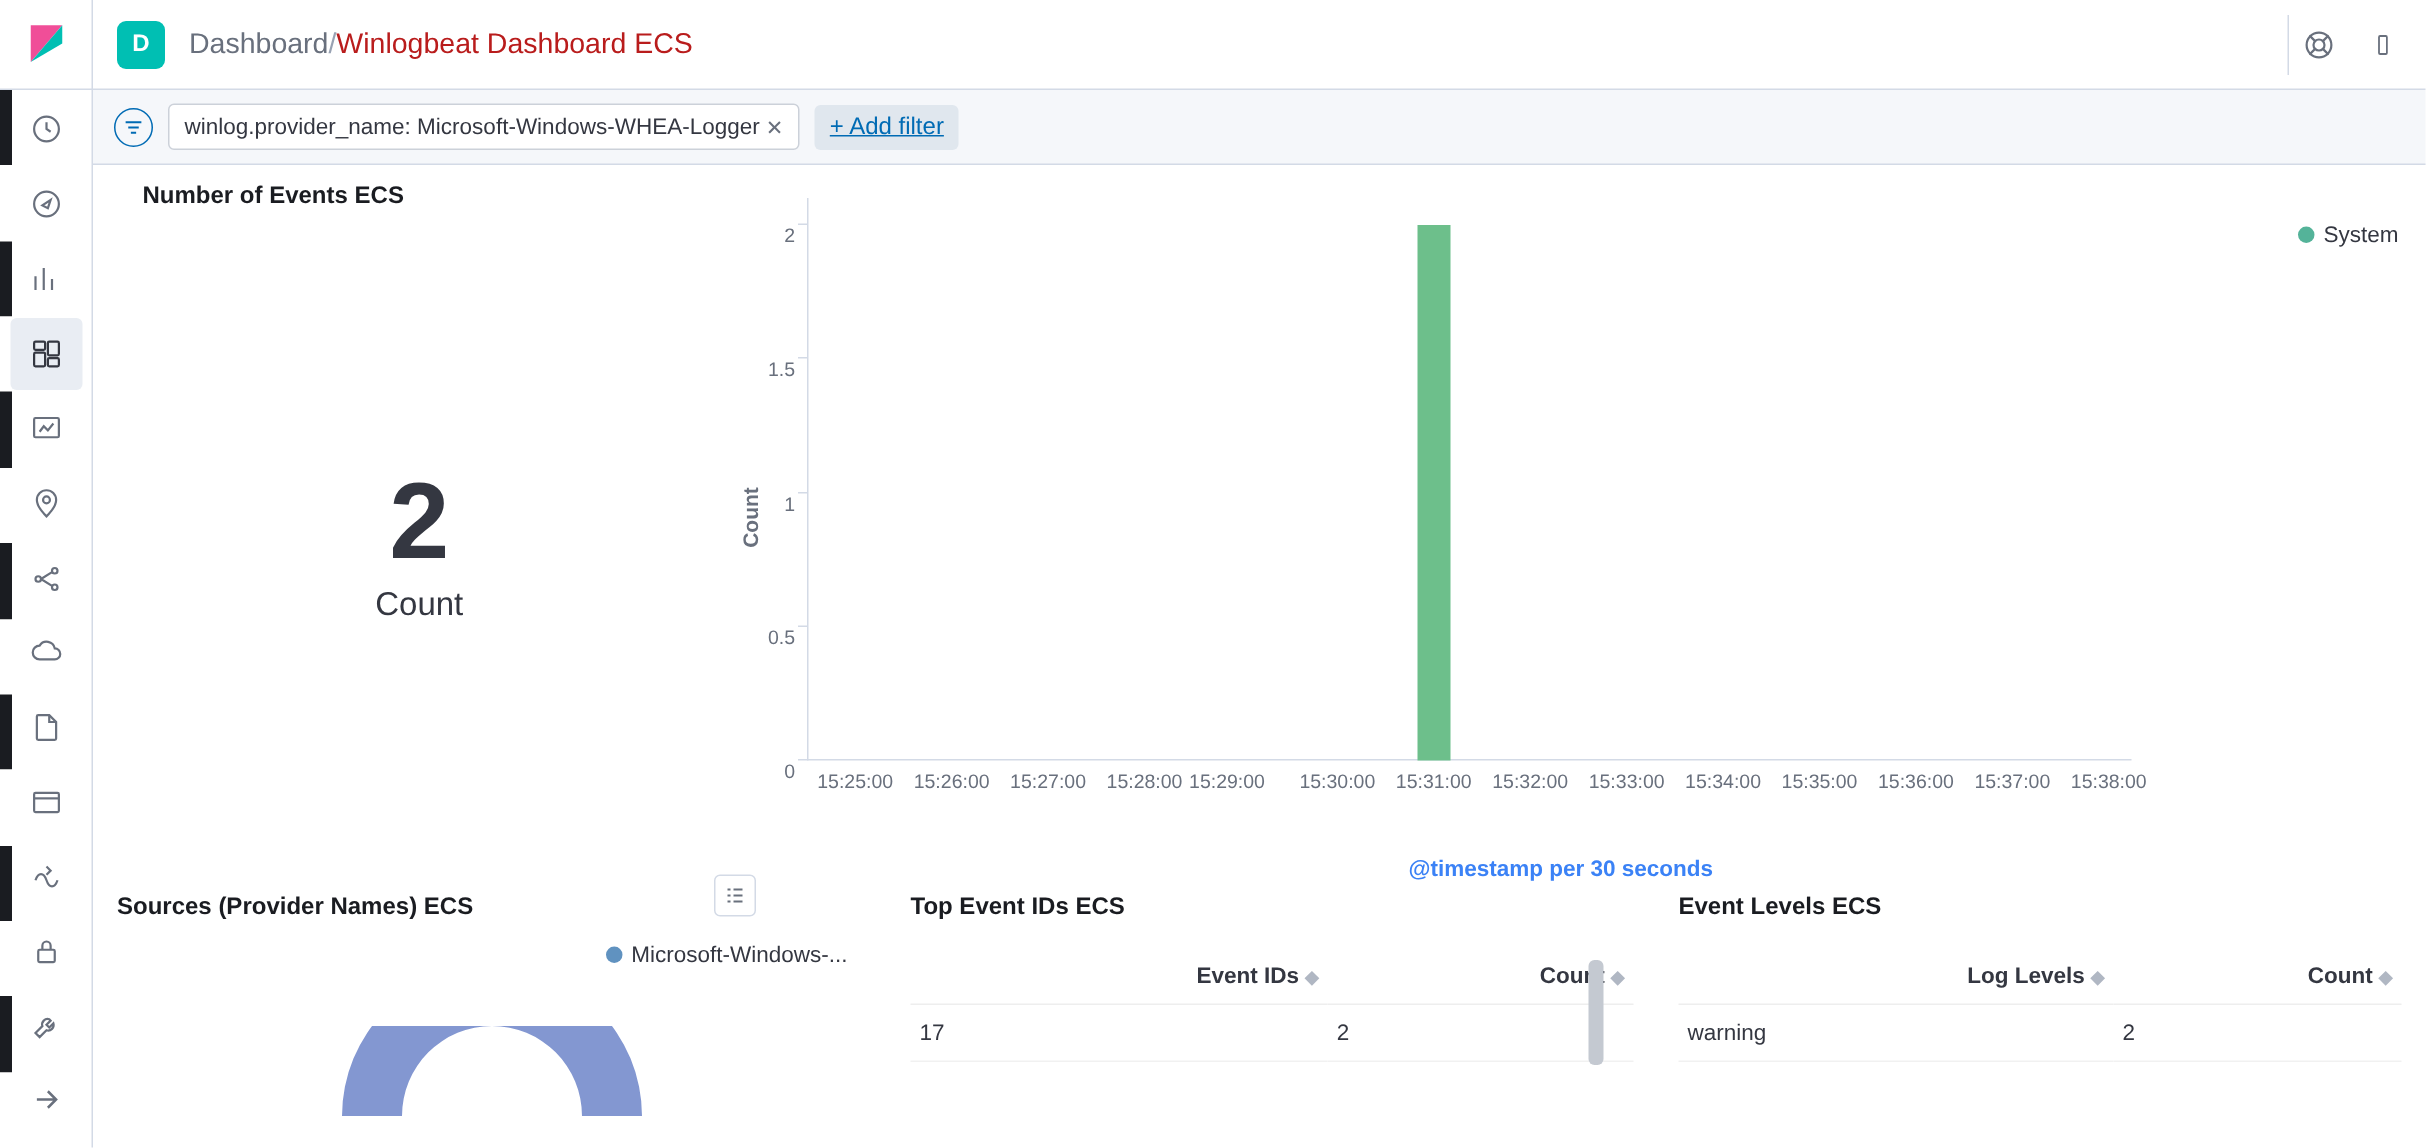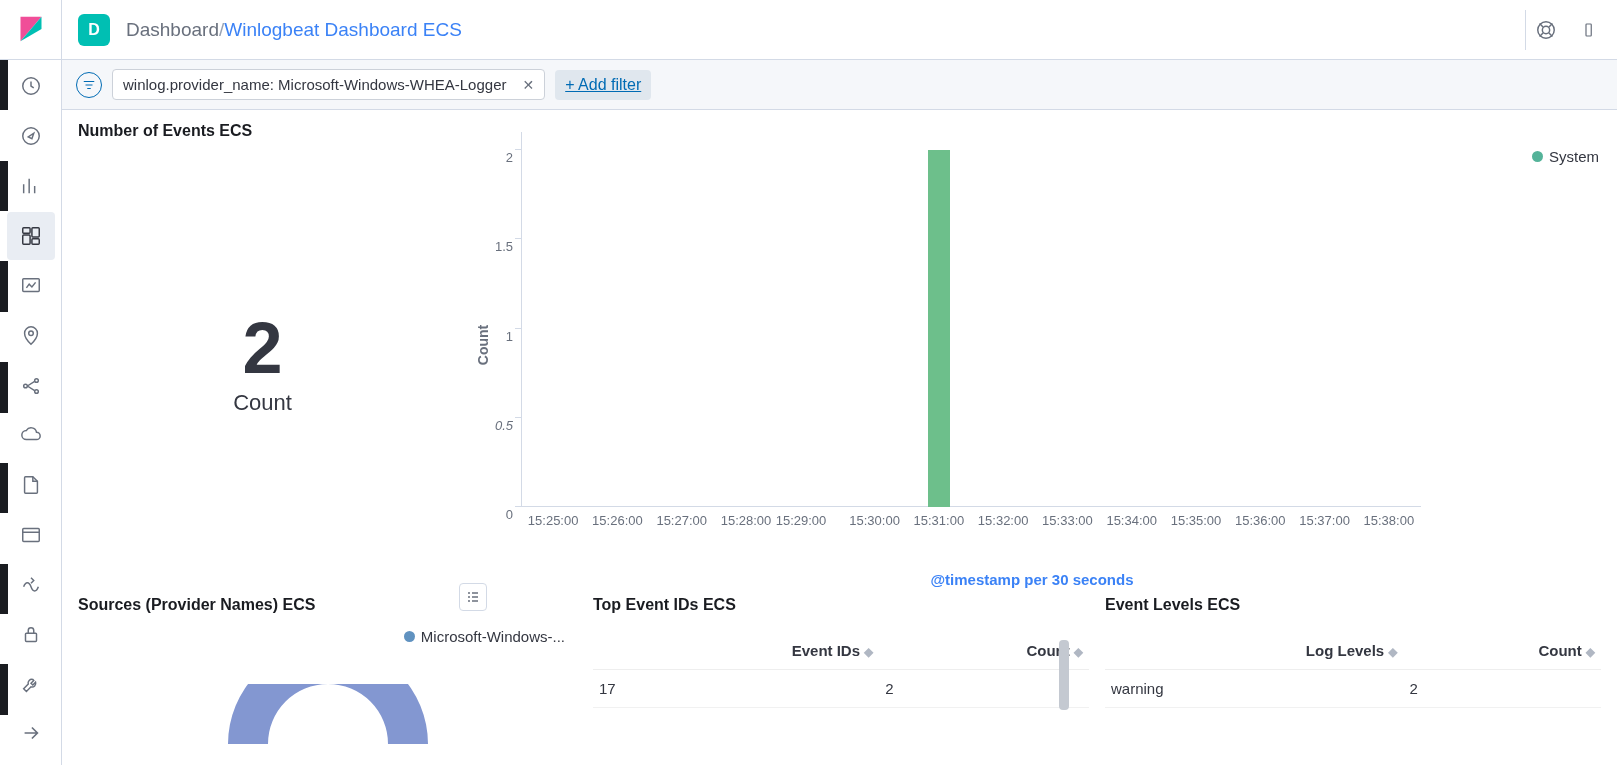--- a/index.html
+++ b/index.html
@@ -17,40 +17,40 @@
   .side-collapse { margin-top:auto; margin-bottom:8px; }
 
   
   .main { flex:1; display:flex; flex-direction:column; min-width:0; }
 
   
   .header { height:60px; border-bottom: 1px solid #D3DAE6; display:flex; align-items:center; padding: 0 16px; gap:16px;}
   .space-avatar { width:32px; height:32px; border-radius:6px; background:#00BFB3; color:#fff; display:flex; align-items:center; justify-content:center; font-weight:700; font-size:16px;}
   .breadcrumbs { display:flex; align-items:center; gap:0; color:#69707D; font-size:19px;}
   .breadcrumbs .sep { color: #98A2B3;}
-  .bc-current { color:#3b82f6; }
+  .bc-current { color:#b91c1c; }
   .header-actions { margin-left:auto; display:flex; align-items:center; gap:18px; color:#69707D;}
   .header-icon-btn { width:40px; height:40px; display:flex; align-items:center; justify-content:center; border-left:1px solid #D3DAE6; }
   .header-icon-btn svg { width:22px; height:22px; }
 
   
   .filterbar { height:50px; background:#F5F7FA; border-bottom:1px solid #D3DAE6; display:flex; align-items:center; padding: 0 14px; gap:10px;}
   .filter-toggle { width:26px; height:26px; border:1px solid #006BB4; border-radius:50%; display:flex; align-items:center; justify-content:center; color:#006BB4;}
-  .filter-pill { background:#fff; border:1px solid #ccd1d9; border-radius:4px; padding: 6px 10px; display:flex; align-items:center; gap:16px; color:#343741; font-size:15px;}
+  .filter-pill { background:#fff; border:1px solid #ccd1d9; border-radius:4px; padding: 6px 10px; display:flex; align-items:center; gap:4px; color:#343741; font-size:15px;}
   .filter-pill .x { color:#69707D; font-size:14px; cursor:pointer;}
   .add-filter { background:#E0E7EE; padding:6px 10px; border-radius:4px; color:#006BB4; font-size:16px; text-decoration:underline; }
 
   
   .dash-body { flex:1; padding: 8px 8px 0 8px; overflow:hidden; display:flex; flex-direction:column; gap:0; }
   .row { display:flex; gap:0; }
   .panel { padding: 4px 8px 0 8px; position:relative; }
   .panel-title { font-size:16px; font-weight:700; color:#1a1c21; }
 
   
-  .metric-panel { width: 385px; display:flex; flex-direction:column; }
+  .metric-panel { width: 385px; display:flex; flex-direction:column;margin-left:17px; }
   .metric-body { flex:1; display:flex; flex-direction:column; align-items:center; justify-content:center; }
   .metric-value { font-size:72px; font-weight:700; color:#343741; line-height:1; }
   .metric-label { font-size:22px; color:#343741; margin-top:6px; }
 
   
   .chart-panel { flex:1; position:relative; display:flex; flex-direction:column; }
   .chart-area { flex:1; position:relative; padding-top:10px; }
   .chart-legend { position:absolute; top:30px; right:10px; display:flex; align-items:center; gap:6px; font-size:15px; color:#343741;}
   .legend-swatch { width:11px; height:11px; border-radius:50%; background:#54B399; display:inline-block;}
   .yaxis-label { position:absolute; left:0; top:50%; transform: translateY(-50%) rotate(-90deg); transform-origin:center; font-size:14px; font-weight:700; color:#69707D; }
@@ -58,21 +58,21 @@
   .plot { position:absolute; left:58px; right:180px; top:10px; bottom:60px; }
   .ytick { position:absolute; right:100%; transform:translateY(50%); padding-right:8px; font-size:13px; color:#69707D; text-align:right; width:40px;}
   .ytick-line { position:absolute; left:0; width:6px; height:1px; background:#D3DAE6; }
   .xtick { position:absolute; top:100%; transform:translateX(-50%); padding-top:6px; font-size:13px; color:#69707D; white-space:nowrap;}
   .axis-line-x { position:absolute; left:0; right:0; bottom:0; height:1px; background:#D3DAE6;}
   .axis-line-y { position:absolute; left:0; top:0; bottom:0; width:1px; background:#D3DAE6;}
   .bar { position:absolute; bottom:0; background:#6DBF8B; }
   .legend-btn { position:absolute; left:-4px; bottom:-44px; width:28px; height:28px; border:1px solid #D3DAE6; border-radius:4px; background:#fff; display:flex; align-items:center; justify-content:center; color:#69707D;}
 
   
-  .row3 { display:flex; margin-top:4px; }
+  .row3 { display:flex; margin-top:4px;gap:14px; }
   .donut-panel { width:515px; position:relative;}
   .donut-legend { position:absolute; right:20px; top:36px; display:flex; align-items:center; gap:6px; font-size:15px; color:#343741;}
   .donut-legend .sw { width:11px; height:11px; border-radius:50%; background:#6092C0; }
   .donut-svg-wrap { display:flex; justify-content:center; margin-top:70px;}
 
   .table-panel { flex:1; padding: 4px 8px;}
   .eventids-panel { width:512px; position:relative;}
   .levels-panel { flex:1; }
   th { text-align:right; padding:10px 6px; font-size:15px; font-weight:700; border-bottom:1px solid #eee;}
   td { padding:10px 6px; font-size:15px; border-bottom:1px solid #f1f1f1;}
@@ -253,21 +253,21 @@
             <span class="legend-swatch"></span>
             <span>System</span>
           </div>
           <div class="chart-area">
             <div class="yaxis-label">Count</div>
             <div class="plot" id="plot">
               <div class="axis-line-x"></div>
               <div class="axis-line-y"></div>
             <div class="ytick" style="bottom: -7px;">0</div>
                 <div class="ytick-line" style="bottom: 0px; left: -6px;"></div>
-                <div class="ytick" style="bottom: 82.25px; font-style: italic;">0.5</div>
+                <div class="ytick" style="bottom: 82.25px;">0.5</div>
                 <div class="ytick-line" style="bottom: 89.25px; left: -6px;"></div>
                 <div class="ytick" style="bottom: 171.5px;">1</div>
                 <div class="ytick-line" style="bottom: 178.5px; left: -6px;"></div>
                 <div class="ytick" style="bottom: 260.75px;">1.5</div>
                 <div class="ytick-line" style="bottom: 267.75px; left: -6px;"></div>
                 <div class="ytick" style="bottom: 350px;">2</div>
                 <div class="ytick-line" style="bottom: 357px; left: -6px;"></div>
                 <div class="xtick" style="left: 32.1429px;">15:25:00</div>
                 <div class="xtick" style="left: 96.4286px; text-align: center;">15:26:00</div>
                 <div class="xtick" style="left: 160.714px;">15:27:00</div>

